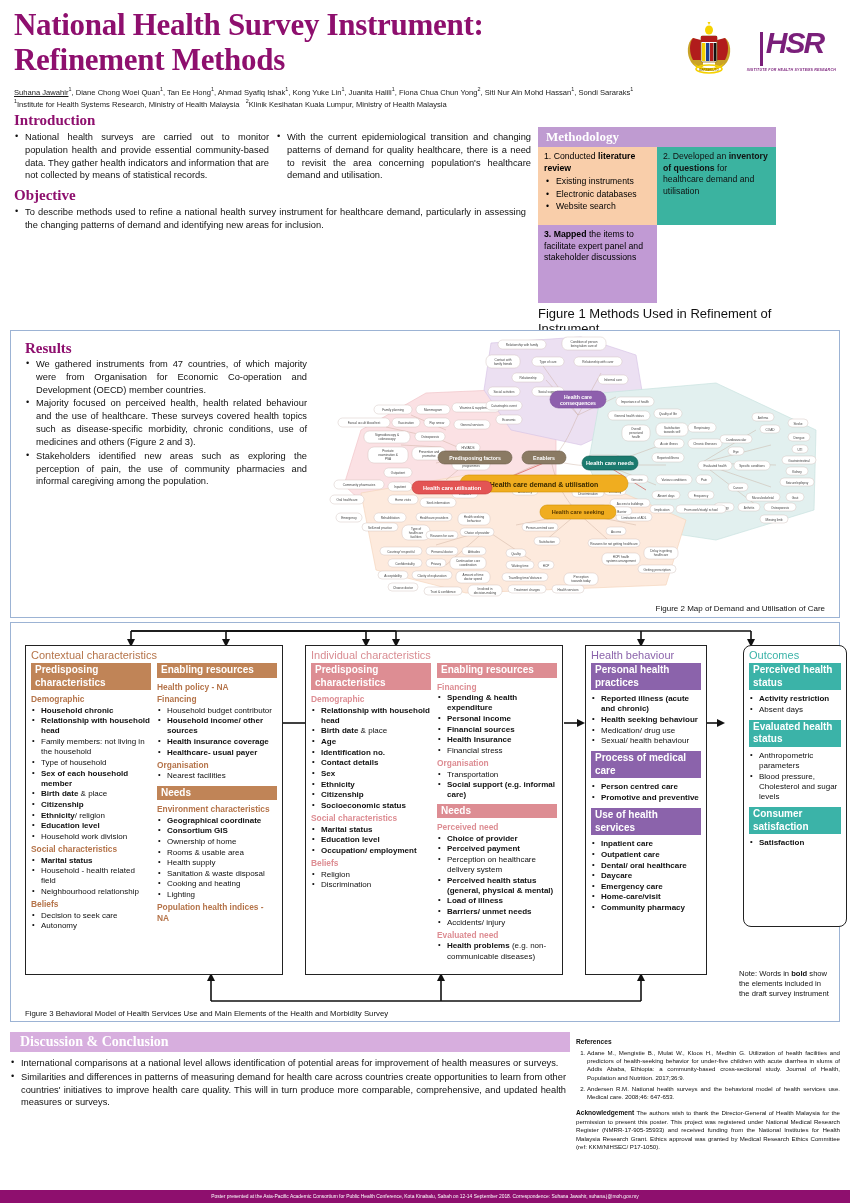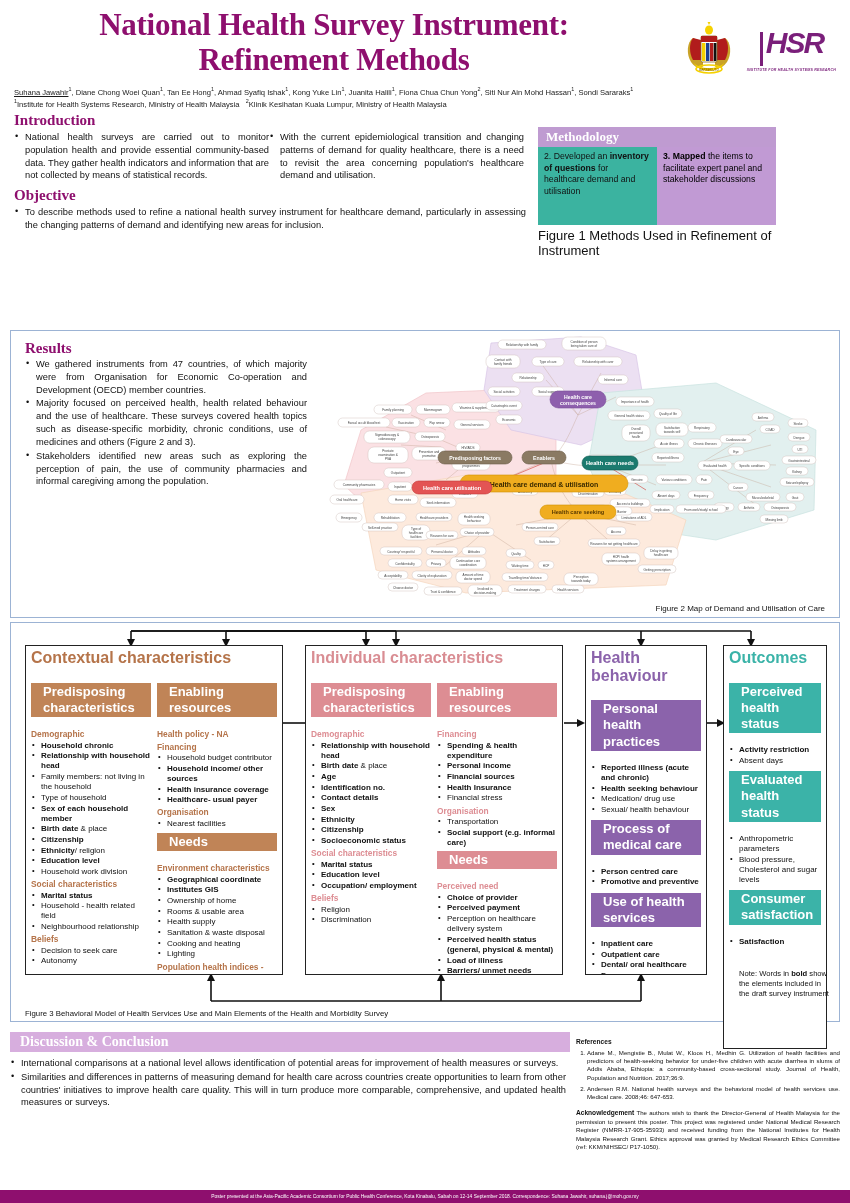--- a/index.html
+++ b/index.html
@@ -13,39 +13,38 @@
   
   .header { position:relative; padding:8px 14px 0 14px; height:112px; }
   .poster-title {
     font-family:"Liberation Serif", serif;
     font-weight:bold;
     font-size:31px;
     line-height:1.12;
     color:#8e0f6e;
     letter-spacing:-0.3px;
     max-width:640px;
-    text-align:center;
   }
   .authors { font-size:7.6px; color:#1a1a1a; margin-top:9px; line-height:1.45; }
   .authors .u { text-decoration:underline; }
   .affil { font-size:7.6px; color:#1a1a1a; line-height:1.45; }
   sup { font-size:5.4px; }
   .logos { position:absolute; right:14px; top:22px; display:flex; align-items:center; gap:10px;font-style:italic; }
   .jata { width:56px; height:56px; position:relative; }
   .hsr-logo { display:flex; flex-direction:column; align-items:center; }
   .hsr-word { font-family:"Liberation Sans", sans-serif; font-weight:bold; font-size:30px; color:#7a1f7a; letter-spacing:-2px; line-height:1; }
   .hsr-sub { font-size:3.6px; color:#7a1f7a; letter-spacing:0.2px; margin-top:2px; font-weight:bold;}
 
   
   h2.sect {
     font-family:"Liberation Serif", serif;
     font-weight:bold; font-size:15px; color:#8e0f6e; margin-bottom:2px;
   }
 
-  .intro-wrap { display:flex; gap:0; padding:0 14px; }
+  .intro-wrap { display:flex; gap:7px; padding:0 14px; }
   .intro-col { width:255px; }
   ul.b { list-style:none; }
   ul.b > li { position:relative; padding-left:11px; font-size:9.3px; line-height:1.38; text-align:justify; color:#111; margin-bottom:1px;}
   ul.b > li:before { content:"•"; position:absolute; left:1px; top:-1px; }
 
   .objective { padding:4px 14px 0 14px; width:540px; }
   .objective li { text-align:justify; }
 
   
   .methodology { position:absolute; left:538px; top:127px; width:238px; }
@@ -76,24 +75,24 @@
 
   
   .mindmap { position:absolute; left:305px; top:4px; width:520px; height:262px; }
   .mindmap svg { display:block; }
   .fig2cap { position:absolute; right:14px; bottom:4px; font-size:8px; color:#111; }
 
   
   .fig3 { position:absolute; left:10px; top:622px; width:830px; height:400px; border:1px solid #9cb3d4; }
   .fig3cap { position:absolute; left:14px; bottom:3px; font-size:7.8px; color:#111; }
   .f3box { position:absolute; border:1.4px solid #222; background:#fff; padding:3px 5px 4px 5px; overflow:hidden; }
-  .f3title { font-size:16px; font-weight:bold; margin-bottom:16px; line-height:1.1; }
+  .f3title { font-size:11px; font-weight:normal; margin-bottom:2px; line-height:1.1; }
   .cols2 { display:flex; gap:6px; }
   .col { flex:1; }
-  .bar { color:#fff; font-size:13px; font-weight:bold; padding:1px 12px; line-height:1.25; margin-bottom:12px;}
+  .bar { color:#fff; font-size:10px; font-weight:bold; padding:1px 4px; line-height:1.25; margin-bottom:4px;}
   .sub { font-size:8.4px; font-weight:bold; line-height:1.25; margin:2px 0 1px 0;}
   ul.f3 { list-style:none; }
   ul.f3 li { position:relative; padding-left:10px; font-size:8px; line-height:1.27; margin-bottom:0.5px; color:#111;}
   ul.f3 li:before { content:"•"; position:absolute; left:1px; top:-1px; font-size:7.5px;}
   ul.f3 li.bold { font-weight:bold; }
   ul.f3 li.mix b { font-weight:bold; }
   
   .ctx .f3title { color:#b5744a; } .ctx .bar { background:#c08457; } .ctx .sub { color:#b5744a; }
   .ind .f3title { color:#d98d93; } .ind .bar { background:#dd8d93; } .ind .sub { color:#dd8d93; }
   .beh .f3title { color:#8b63ab; } .beh .bar { background:#8b63ab; }
@@ -184,20 +183,28 @@
 <div class="objective">
   <h2 class="sect">Objective</h2>
   <ul class="b">
     <li>To describe methods used to refine a national health survey instrument for healthcare demand, particularly in assessing the changing patterns of demand and identifying new areas for inclusion.</li>
   </ul>
 </div>
 
 <div class="methodology">
   <div class="meth-head">Methodology</div>
   <div class="meth-grid">
+    <div class="meth-cell m1">
+      <span>1. Conducted <b>literature review</b></span>
+      <ul>
+        <li>Existing instruments</li>
+        <li>Electronic databases</li>
+        <li>Website search</li>
+      </ul>
+    </div>
     <div class="meth-cell m2">
       <span>2. Developed an <b>inventory of questions</b> for healthcare demand and utilisation</span>
     </div>
     <div class="meth-cell m3">
       <span><b>3. Mapped</b> the items to facilitate expert panel and stakeholder discussions</span>
     </div>
   </div>
   <div class="fig1cap">Figure 1 Methods Used in Refinement of Instrument</div>
 </div>
 
@@ -819,21 +826,21 @@
           <li class="bold">Healthcare- usual payer</li>
         </ul>
         <div class="sub">Organisation</div>
         <ul class="f3">
           <li>Nearest facilities</li>
         </ul>
         <div class="bar" style="margin-top:4px;">Needs</div>
         <div class="sub">Environment characteristics</div>
         <ul class="f3">
           <li class="bold">Geographical coordinate</li>
-          <li class="bold">Institutes GIS</li>
+          <li class="bold">Consortium GIS</li>
           <li>Ownership of home</li>
           <li>Rooms &amp; usable area</li>
           <li>Health supply</li>
           <li>Sanitation &amp; waste disposal</li>
           <li>Cooking and heating</li>
           <li>Lighting</li>
         </ul>
         <div class="sub">Population health indices - NA</div>
       </div>
     </div>
@@ -921,21 +928,21 @@
       <li class="bold">Inpatient care</li>
       <li class="bold">Outpatient care</li>
       <li class="bold">Dental/ oral healthcare</li>
       <li class="bold">Daycare</li>
       <li class="bold">Emergency care</li>
       <li class="bold">Home-care/visit</li>
       <li class="bold">Community pharmacy</li>
     </ul>
   </div>
 
-  <div class="f3box out" style="left:712px; top:22px; width:104px; height:404px;">
+  <div class="f3box out" style="left:732px; top:22px; width:104px; height:282px;border-radius:8px;">
     <div class="f3title">Outcomes</div>
     <div class="bar">Perceived health status</div>
     <ul class="f3">
       <li class="bold">Activity restriction</li>
       <li>Absent days</li>
     </ul>
     <div class="bar" style="margin-top:5px;">Evaluated health status</div>
     <ul class="f3">
       <li>Anthropometric parameters</li>
       <li>Blood pressure, Cholesterol and sugar levels</li>

